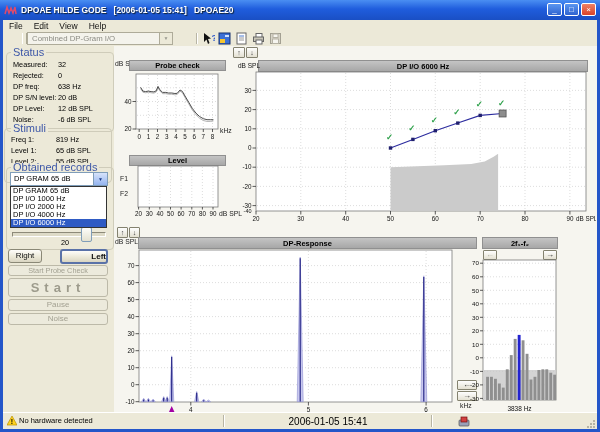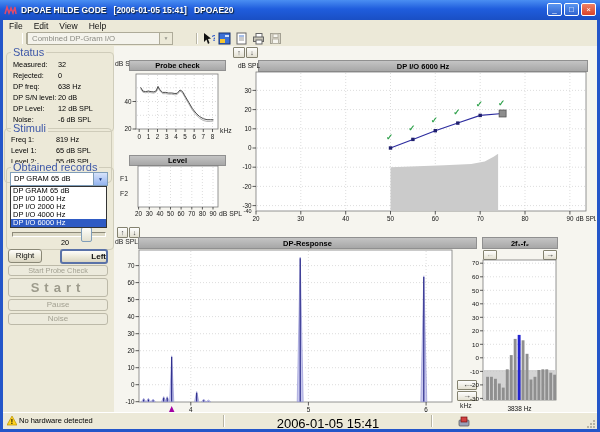--- a/index.html
+++ b/index.html
@@ -61,21 +61,21 @@
     font-size:7px;text-align:center;color:#333;box-sizing:border-box;line-height:9px;border-radius:1px;}
   .sqbtn.dis{color:#b5b3a4;}
   
   .hdr{position:absolute;background:linear-gradient(#c4c4c4,#a7a7a7);border:1px solid #909090;font-size:7.5px;
     font-weight:bold;text-align:center;color:#000;box-sizing:border-box;}
   .lbl{position:absolute;font-size:6.8px;color:#222;white-space:nowrap;}
   svg.chart{position:absolute;}
   
   .statusbar{position:absolute;left:3px;top:412px;width:594px;height:16px;background:#ece9d8;border-top:1px solid #fff;}
   .sb-msg{position:absolute;left:16px;top:3px;font-size:7.5px;color:#000;}
-  .sb-mid{position:absolute;left:225px;top:3px;width:200px;text-align:center;font-size:13px;color:#000;}
+  .sb-mid{position:absolute;left:225px;top:3px;width:200px;text-align:center;font-size:10px;color:#000;}
   .sb-div{position:absolute;top:2px;width:1px;height:12px;background:#b8b5a4;border-right:1px solid #fff;}
 </style>
 </head>
 <body>
 
 <div class="win">
 
   <div class="titlebar">
     <svg width="13" height="11">
         <path d="M1 9 L3 2 L5 8 L7 3 L9 8 L11 2 L12 9" stroke="#e04a6a" fill="none" stroke-width="1.5"></path>

